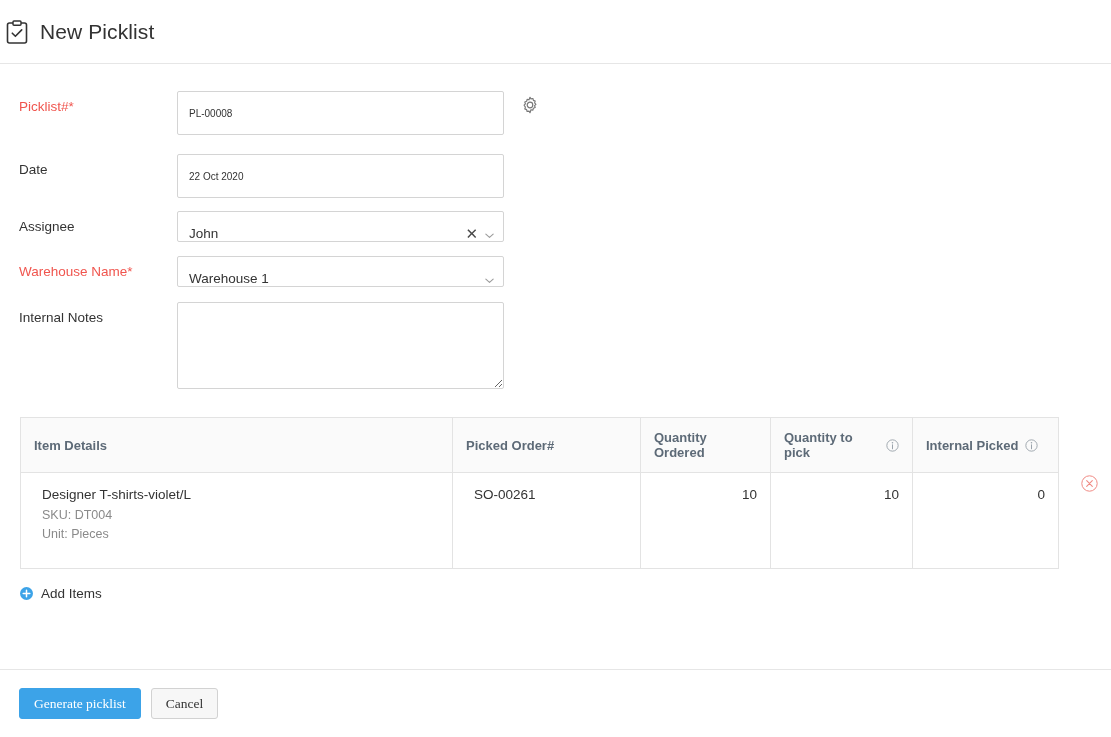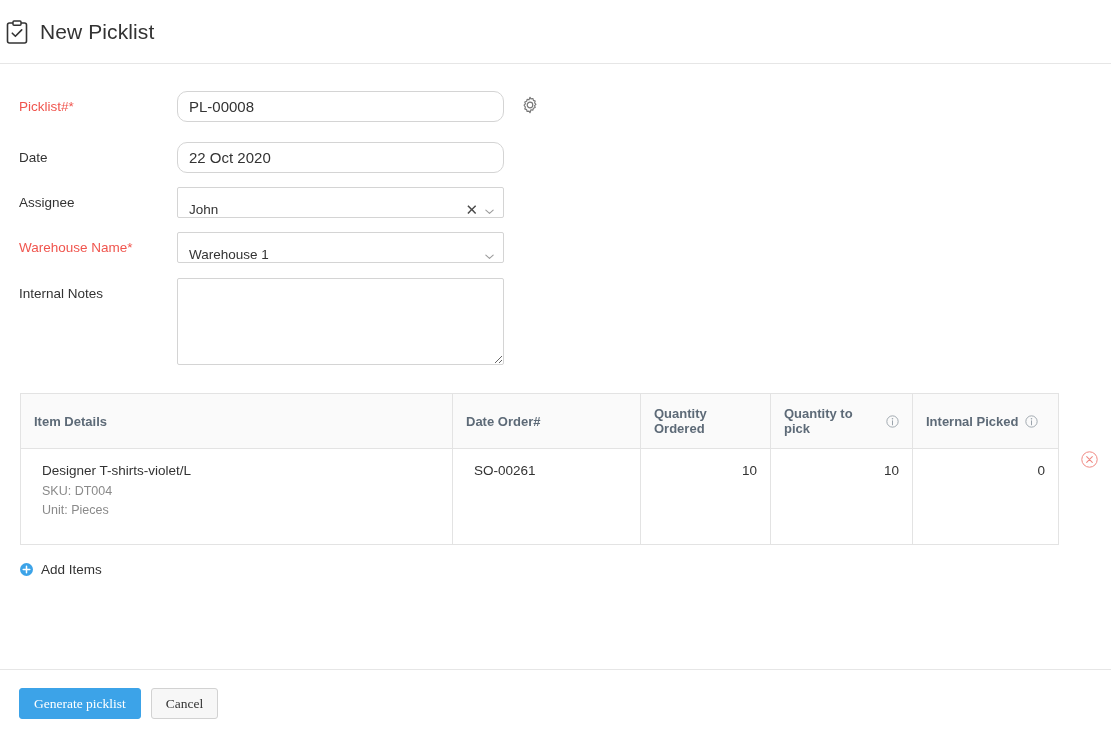--- a/index.html
+++ b/index.html
@@ -60,26 +60,26 @@
   .form-label.required {
     color: #f0554e;
   }
   .field-wrap {
     position: relative;
     display: flex;
     align-items: flex-start;
   }
   .text-input {
     width: 327px;
-    height: 31px;
+    height: 44px;
     border: 1px solid #d4d4d4;
-    border-radius: 10px;
+    border-radius: 2px;
     background: #ffffff;
     font-family: "Liberation Sans", sans-serif;
-    font-size: 15px;
+    font-size: 10px;
     color: #333333;
     padding: 0 11px;
     outline: none;
   }
   .text-input::placeholder { color: #b4b4b4; }
   .gear-btn {
     width: 18px;
     height: 18px;
     margin-left: 17px;
     margin-top: 5px;
@@ -336,21 +336,21 @@
     </colgroup>
     <thead>
       <tr>
         <th>
           <div class="th-inner">
             <span>Item Details</span>
           </div>
         </th>
         <th>
           <div class="th-inner">
-            <span>Date Order#</span>
+            <span>Picked Order#</span>
           </div>
         </th>
         <th class="num">
           <div class="th-inner">
             <span>Quantity Ordered</span>
           </div>
         </th>
         <th class="num">
           <div class="th-inner">
             <span>Quantity to pick</span>

